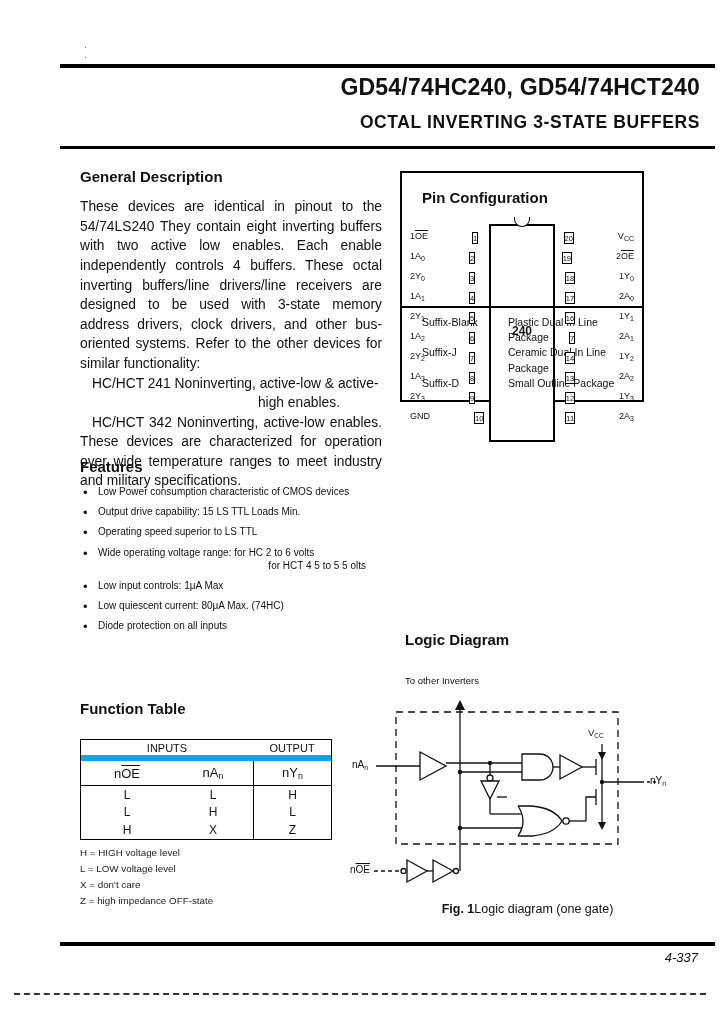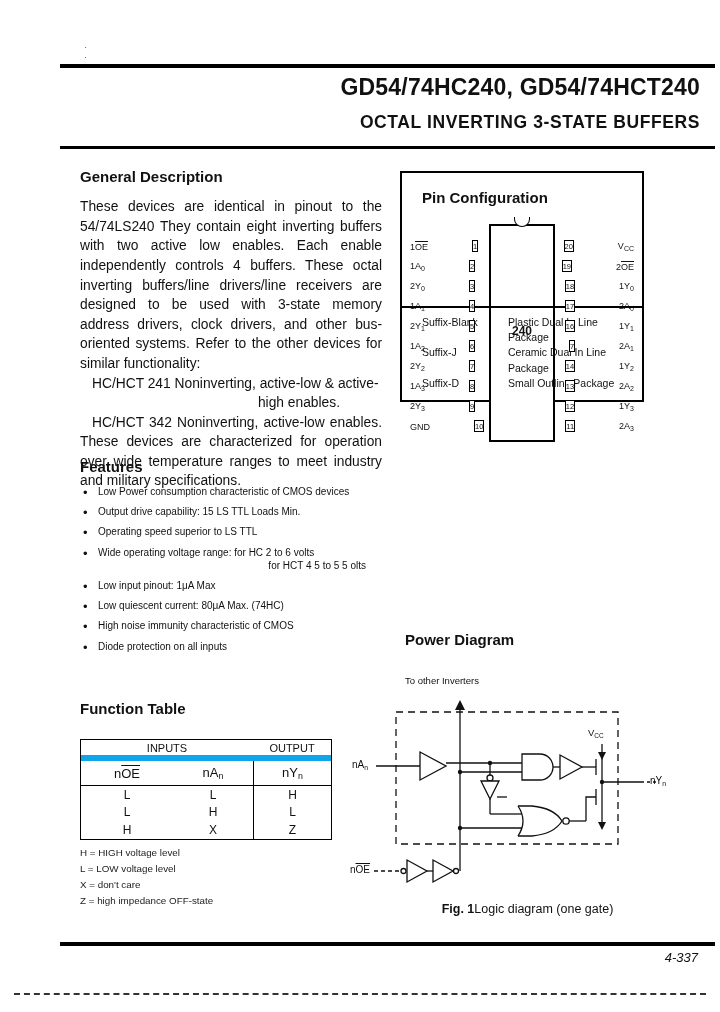--- a/index.html
+++ b/index.html
@@ -45,21 +45,21 @@
   .pin-box { position:absolute; left:400px; top:171px; width:244px; height:231px;
     border:2px solid #000; background:#fff; }
   .pin-box .sec-heading { margin:16px 0 0 20px; }
   .pins-wrap { position:relative; width:224px; margin:26px auto 0 auto; }
   .chip-body { position:absolute; left:50%; margin-left:-33px; top:-8px; bottom:-10px; width:66px;
     border:2px solid #000; background:#fff; }
   .chip-notch { position:absolute; left:50%; margin-left:-8px; top:-9px; width:16px; height:10px;
     border:1.5px solid #000; border-top:none; border-radius:0 0 9px 9px; background:#fff; }
   .chip-label { position:absolute; left:0; right:0; top:46%; text-align:center;
     font-size:12px; font-weight:bold; }
-  .pin-row { display:flex; align-items:flex-end; height:20px; position:relative;gap:40px; }
+  .pin-row { display:flex; align-items:flex-start; height:20px; position:relative;gap:40px; }
   .pin-label { flex:1; font-size:9px; line-height:1; white-space:nowrap; }
   .pin-label.left  { text-align:right; padding-right:4px; }
   .pin-label.right { text-align:left; padding-left:4px; }
   .pin-label sub { font-size:7px; }
   .pin-cell { width:20px; height:12px; border:1.3px solid #000; background:#fff;
     font-size:7.5px; display:flex; align-items:center; justify-content:center; z-index:2; }
   .pin-gap { width:62px; }
   .suffix-table { position:absolute; left:0; right:0; bottom:0; border-top:2px solid #000;
     padding:7px 8px 9px 20px; font-size:10.5px; line-height:1.45; }
   .suffix-row { display:grid; grid-template-columns:86px 1fr; }
@@ -221,35 +221,32 @@
           <div class="f-text">Output drive capability: 15 LS TTL Loads Min.</div>
         </li>
         <li>
           <div class="f-text">Operating speed superior to LS TTL</div>
         </li>
         <li>
           <div class="f-text">Wide operating voltage range: for HC 2 to 6 volts</div>
           <div class="f-cont">for HCT 4 5 to 5 5  olts</div>
         </li>
         <li>
-          <div class="f-text">Low input pinout: 1μA Max</div>
+          <div class="f-text">Low input controls: 1μA Max</div>
         </li>
         <li>
           <div class="f-text">Low quiescent current: 80μA Max. (74HC)</div>
         </li>
         <li>
-          <div class="f-text">High noise immunity characteristic of CMOS</div>
-        </li>
-        <li>
           <div class="f-text">Diode protection on all inputs</div>
         </li>
       </ul>
   </div>
 
-  <div class="sec-heading logic-heading">Power Diagram</div>
+  <div class="sec-heading logic-heading">Logic Diagram</div>
 
   <div class="func-sec">
     <div class="sec-heading">Function Table</div>
     <div class="ft">
       <div class="ft-groups">
         <div>INPUTS</div>
         <div>OUTPUT</div>
       </div>
       <div class="ft-head">
         <div><span>n</span><span class="ovl">OE</span></div>

